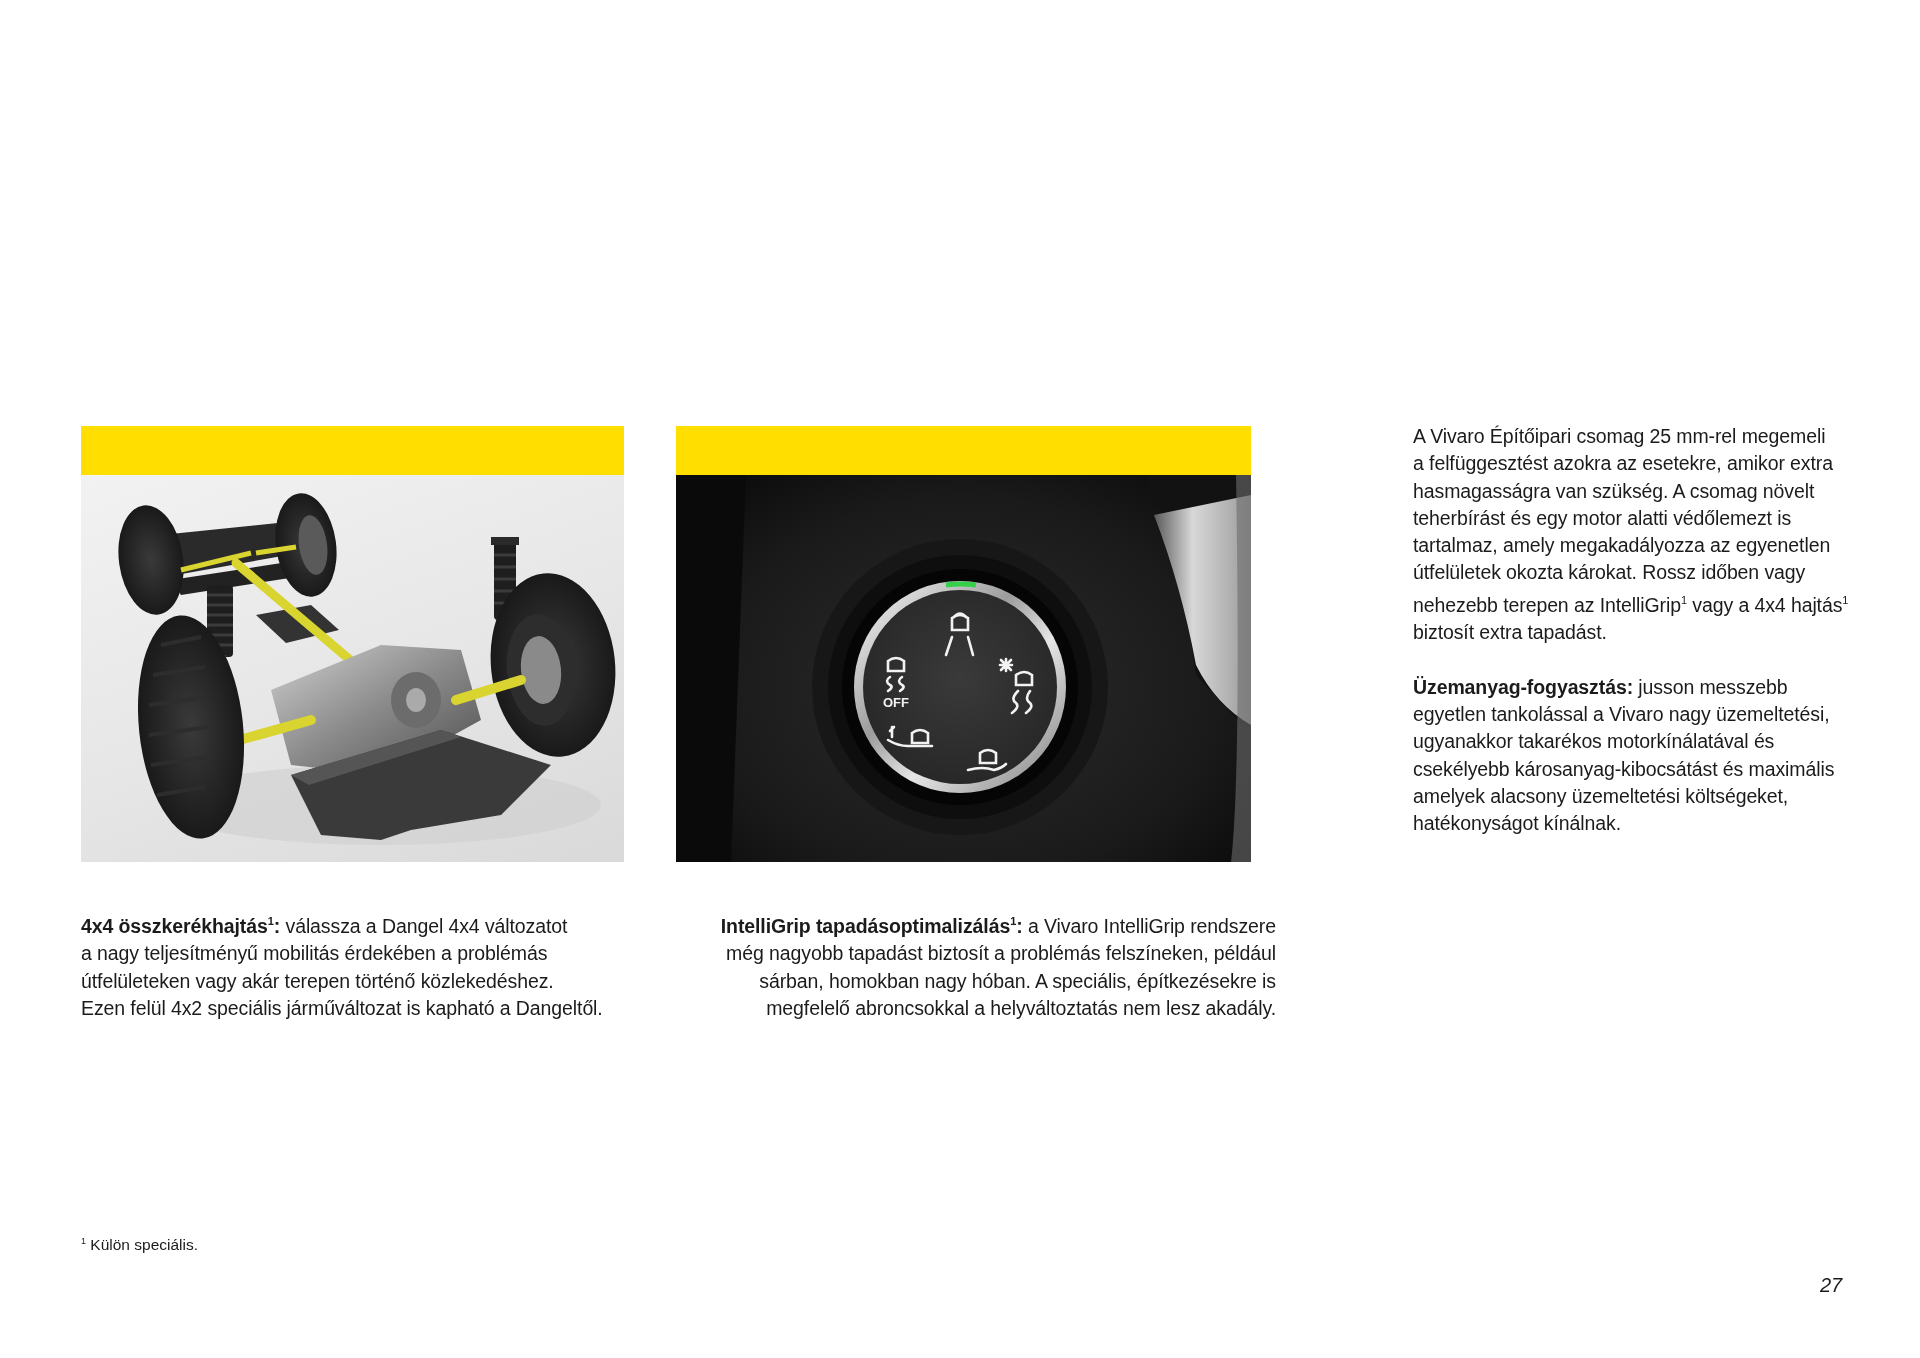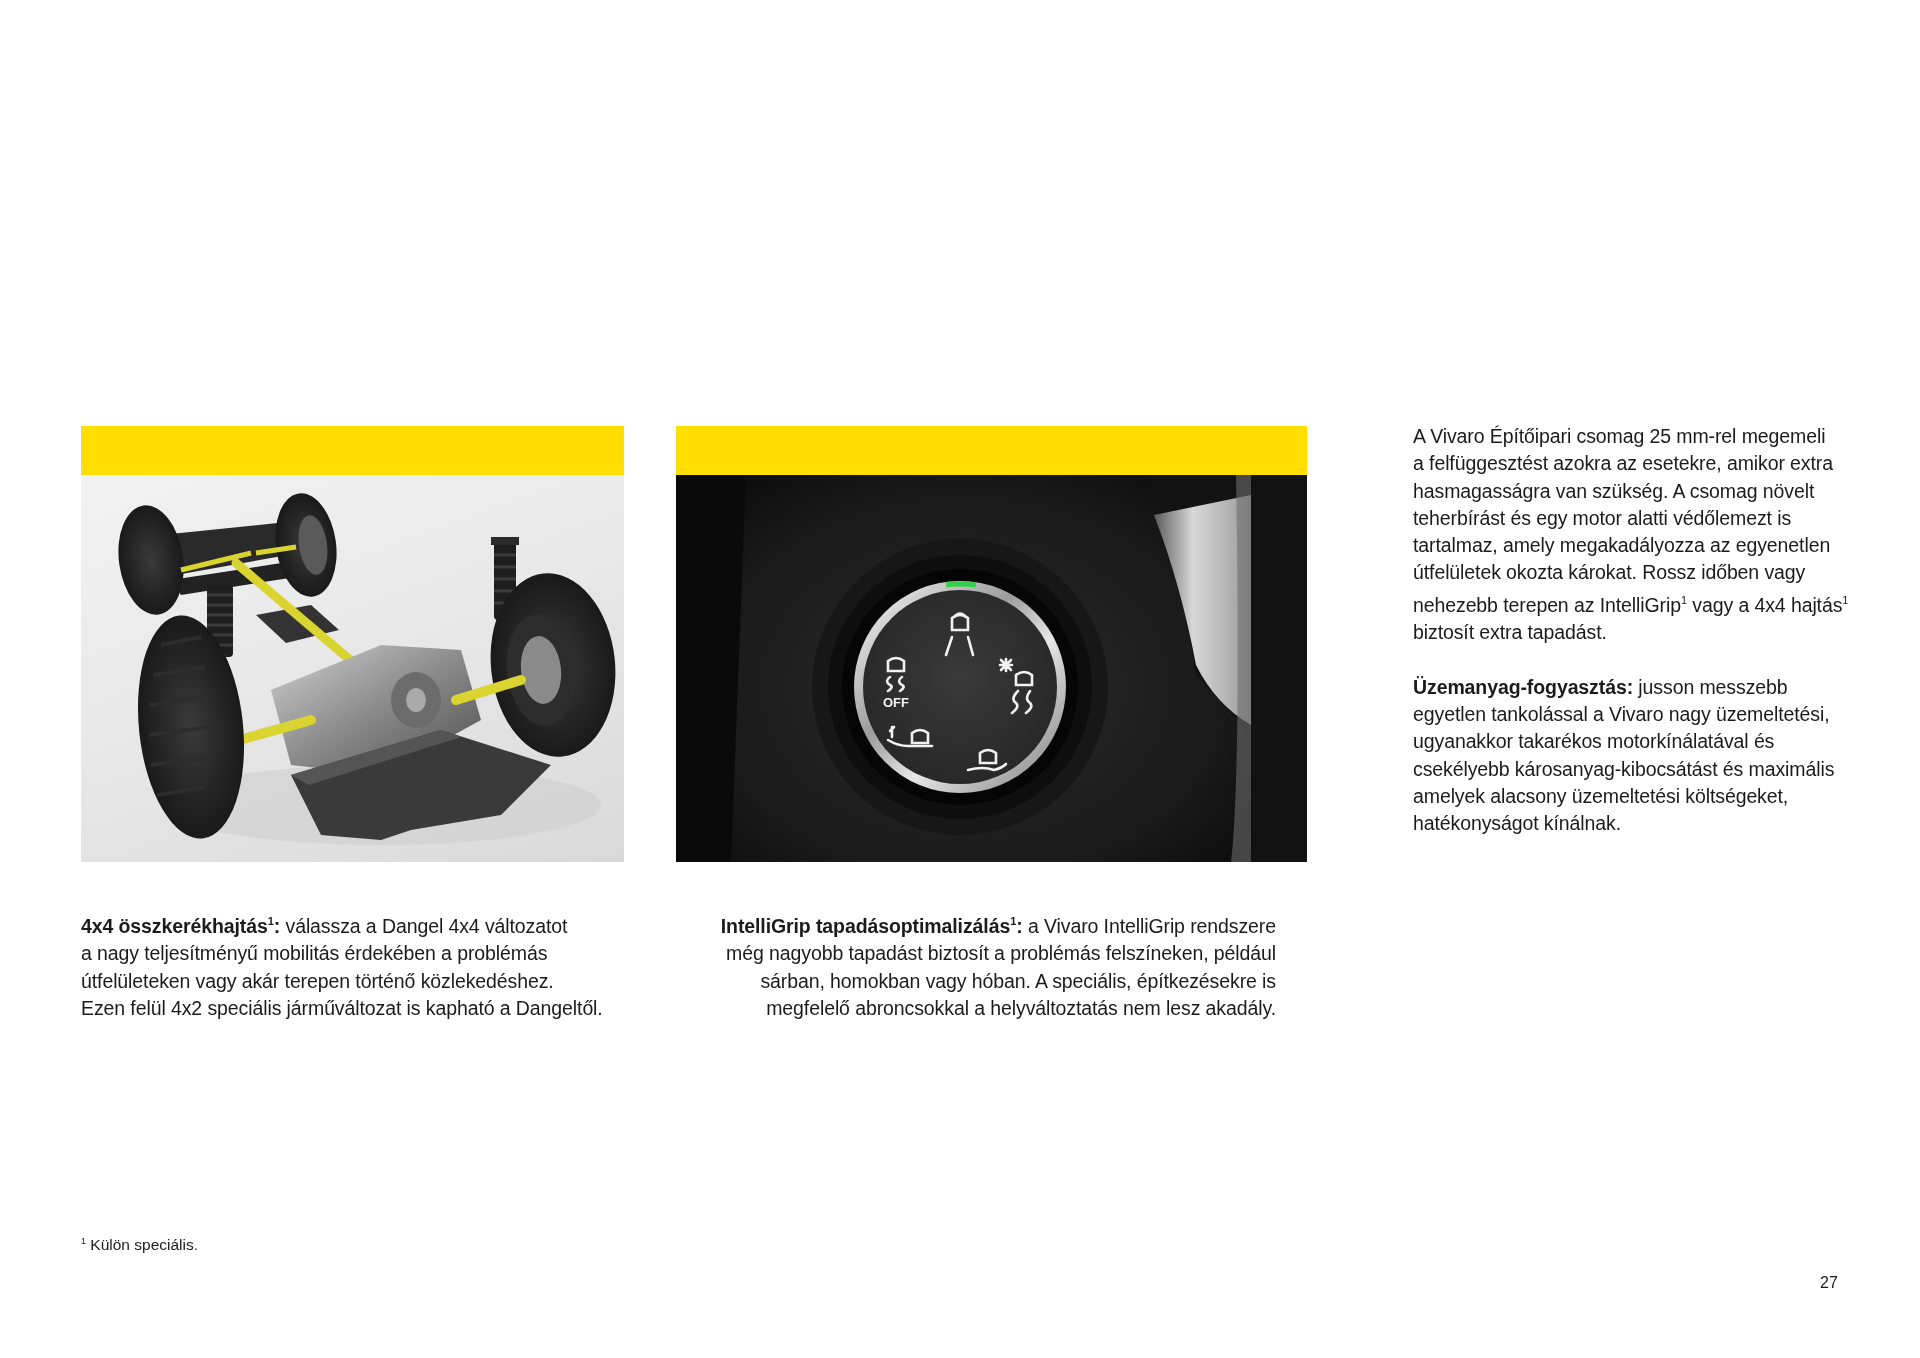--- a/index.html
+++ b/index.html
@@ -5,39 +5,39 @@
   html, body { margin: 0; padding: 0; }
   body {
     width: 1920px; height: 1358px; position: relative; overflow: hidden;
     background: #ffffff; color: #1b1b1b;
     font-family: "Liberation Sans", "DejaVu Sans", sans-serif;
   }
   .card { position: absolute; top: 426px; }
   .card-bar { height: 49px; background: #FFDE00; }
   .card-img { position: relative; height: 387px; overflow: hidden; }
   #card1 { left: 81px; width: 543px; }
-  #card2 { left: 676px; width: 631px; }
+  #card2 { left: 676px; width: 575px; }
   .caption {
     position: absolute; top: 908px;
     font-size: 19.5px; line-height: 27.3px; letter-spacing: -0.1px;
   }
   .caption b, .para b { font-weight: bold; }
   #caption1 { left: 81px; width: 560px; }
   #caption2 { left: 676px; width: 600px; text-align: right; }
   .sup { font-size: 11px; vertical-align: 8px; font-weight: normal; }
   b .sup { font-weight: bold; }
   #rightcol {
     position: absolute; left: 1413px; top: 423px; width: 460px;
     font-size: 19.5px; line-height: 27.3px; letter-spacing: -0.1px;
   }
   .para { margin: 0 0 27.3px 0; }
   .line { display: block; white-space: nowrap; }
   #footnote { position: absolute; left: 81px; top: 1236px; font-size: 15.5px; }
   #footnote .sup { font-size: 9px; vertical-align: 6px; }
-  #page-number { position: absolute; left: 1820px; top: 1274px; font-size: 16px; }
+  #page-number { position: absolute; left: 1820px; top: 1274px; font-size: 20px; font-style: italic; }
   svg { display: block; }
 </style>
 </head>
 <body>
 
 <div class="card" id="card1">
   <div class="card-bar"></div>
   <div class="card-img" style="background:linear-gradient(160deg,#f2f2f2 0%,#e6e6e6 55%,#d9d9d9 100%);">
     <svg width="543" height="387" viewBox="0 0 543 387">
       <defs>
@@ -170,21 +170,21 @@
 <div class="caption" id="caption1">
   <span class="line"><b><span>4x4 összkerékhajtás</span><span class="sup">1</span><span>:</span></b><span> válassza a Dangel 4x4 változatot</span></span>
   <span class="line">a nagy teljesítményű mobilitás érdekében a problémás</span>
   <span class="line">útfelületeken vagy akár terepen történő közlekedéshez.</span>
   <span class="line">Ezen felül 4x2 speciális járműváltozat is kapható a Dangeltől.</span>
 </div>
 
 <div class="caption" id="caption2">
   <span class="line"><b><span>IntelliGrip tapadásoptimalizálás</span><span class="sup">1</span><span>:</span></b><span> a Vivaro IntelliGrip rendszere</span></span>
   <span class="line">még nagyobb tapadást biztosít a problémás felszíneken, például</span>
-  <span class="line">sárban, homokban vagy hóban. A speciális, építkezésekre is</span>
+  <span class="line">sárban, homokban nagy hóban. A speciális, építkezésekre is</span>
   <span class="line">megfelelő abroncsokkal a helyváltoztatás nem lesz akadály.</span>
 </div>
 
 <div id="rightcol">
   <div class="para">
     <span class="line">A Vivaro Építőipari csomag 25 mm-rel megemeli</span>
     <span class="line">a felfüggesztést azokra az esetekre, amikor extra</span>
     <span class="line">hasmagasságra van szükség. A csomag növelt</span>
     <span class="line">teherbírást és egy motor alatti védőlemezt is</span>
     <span class="line">tartalmaz, amely megakadályozza az egyenetlen</span>

